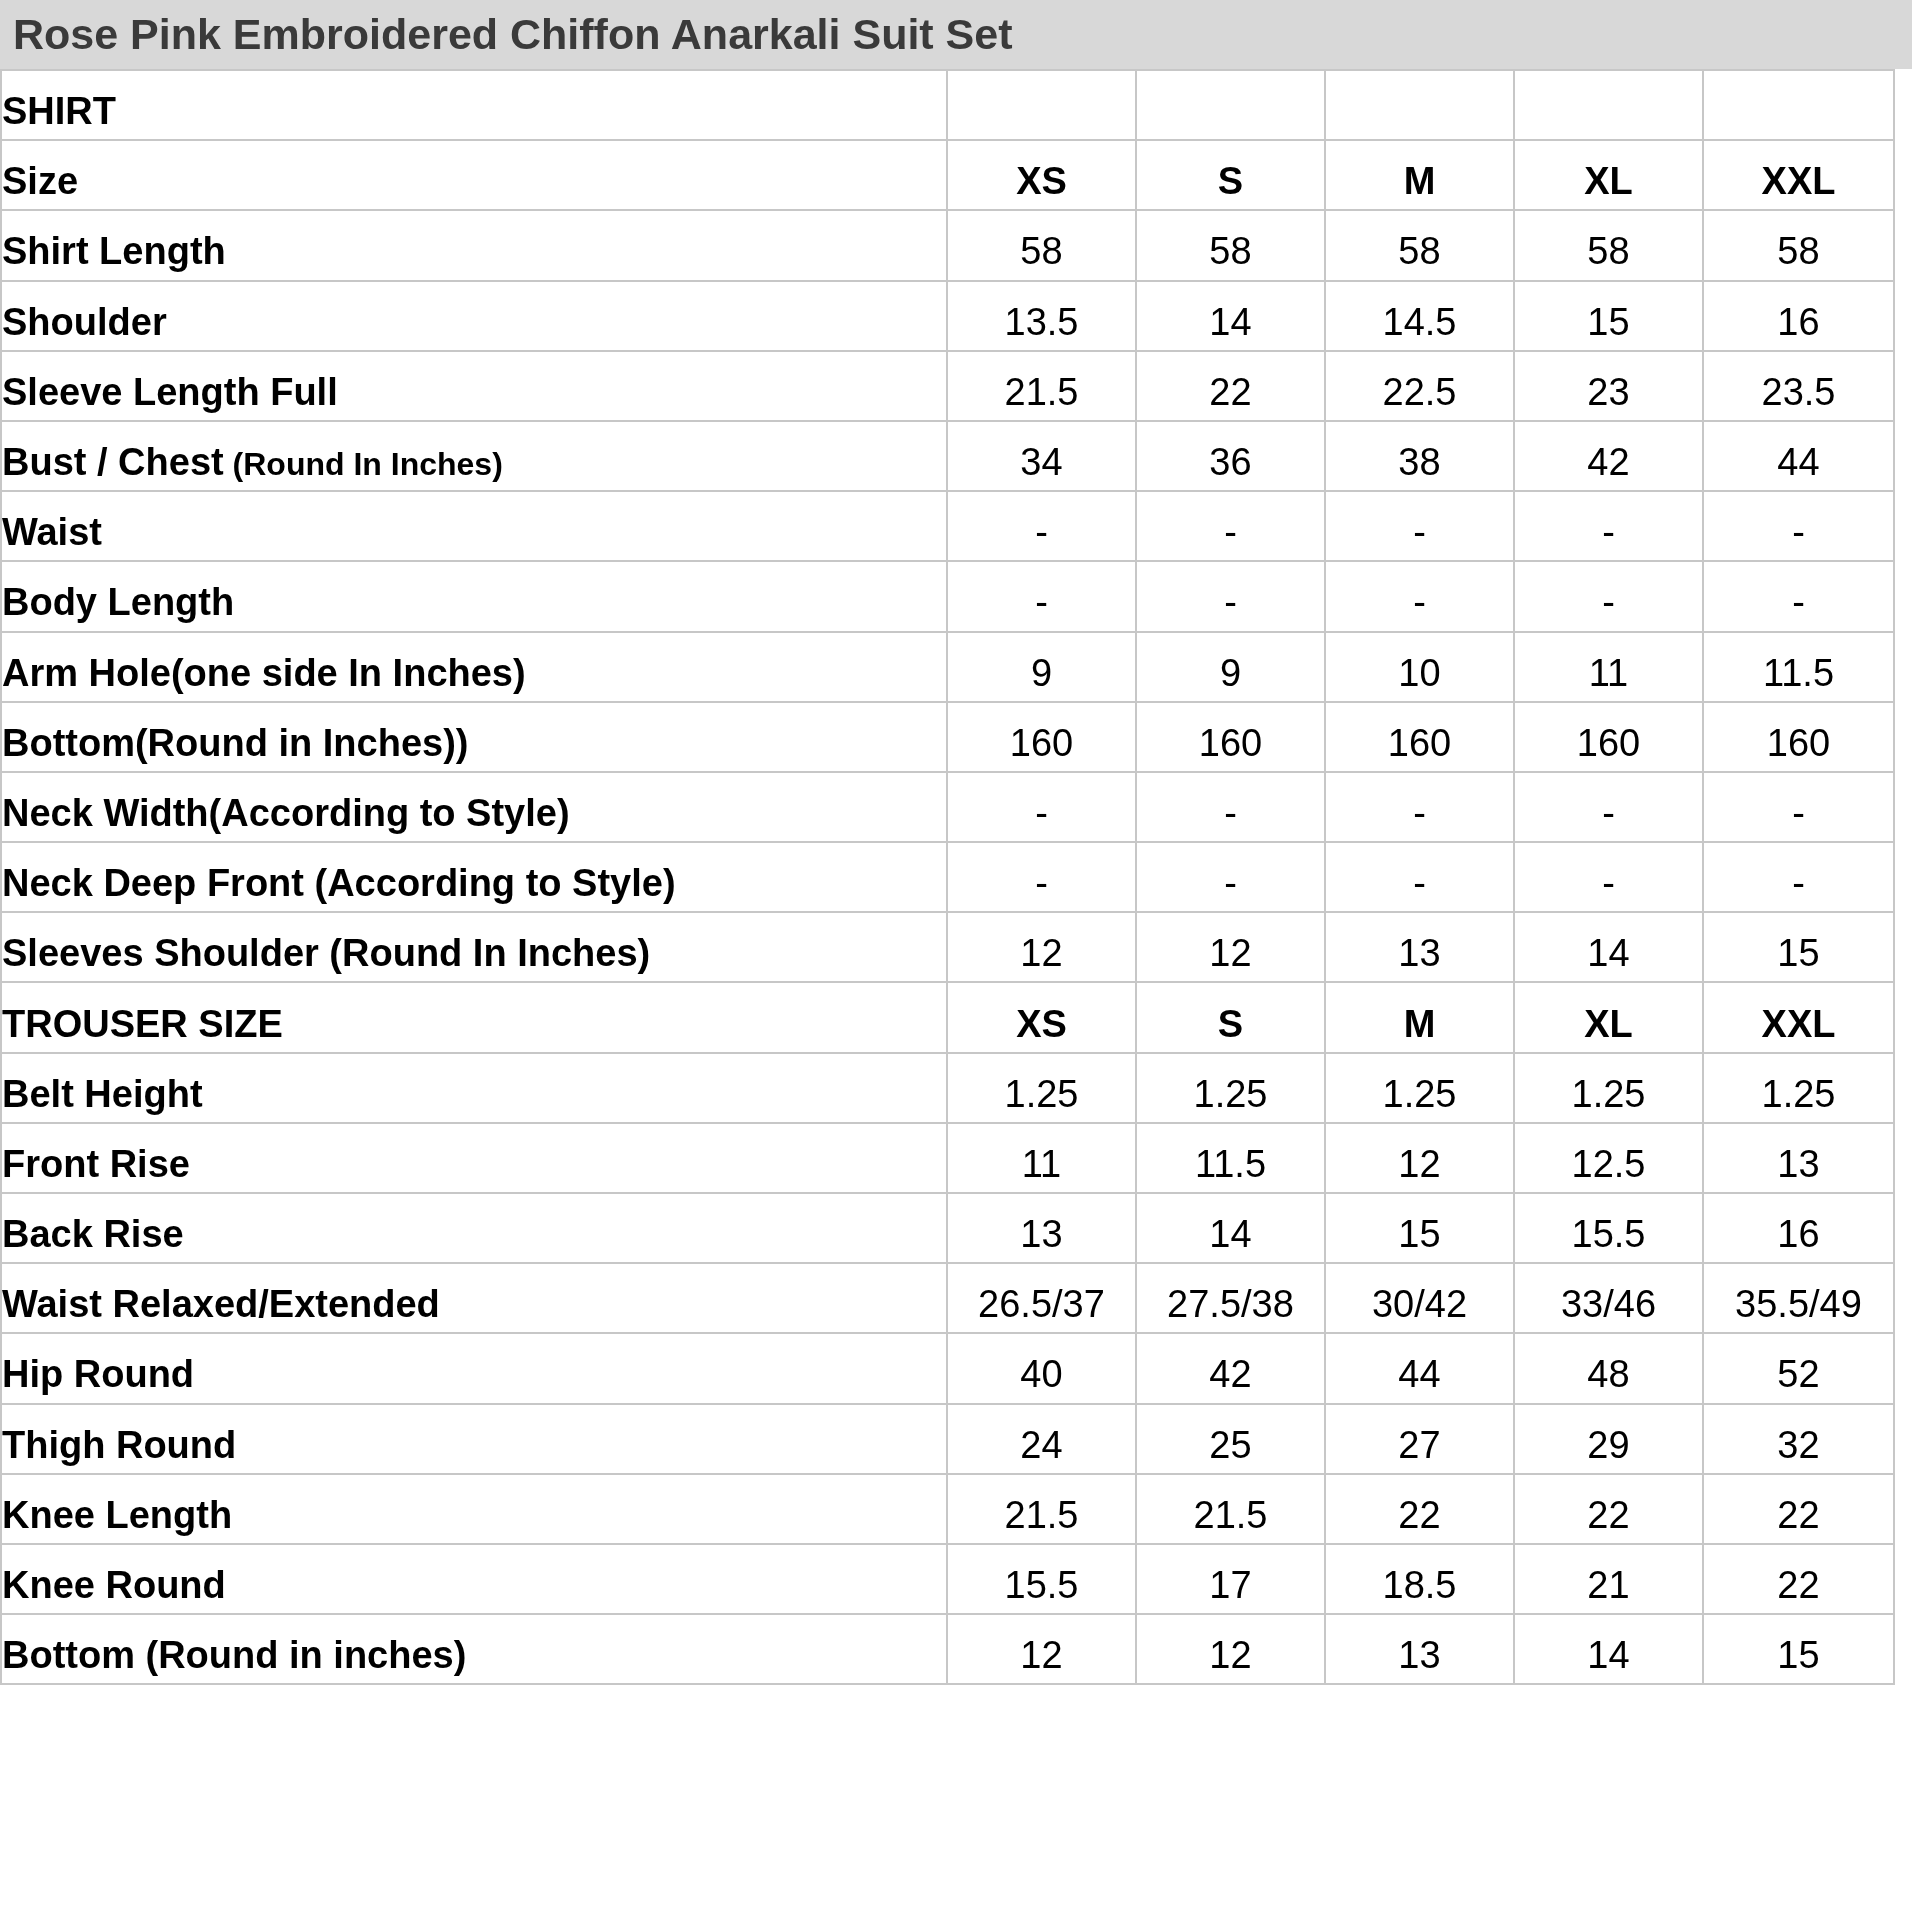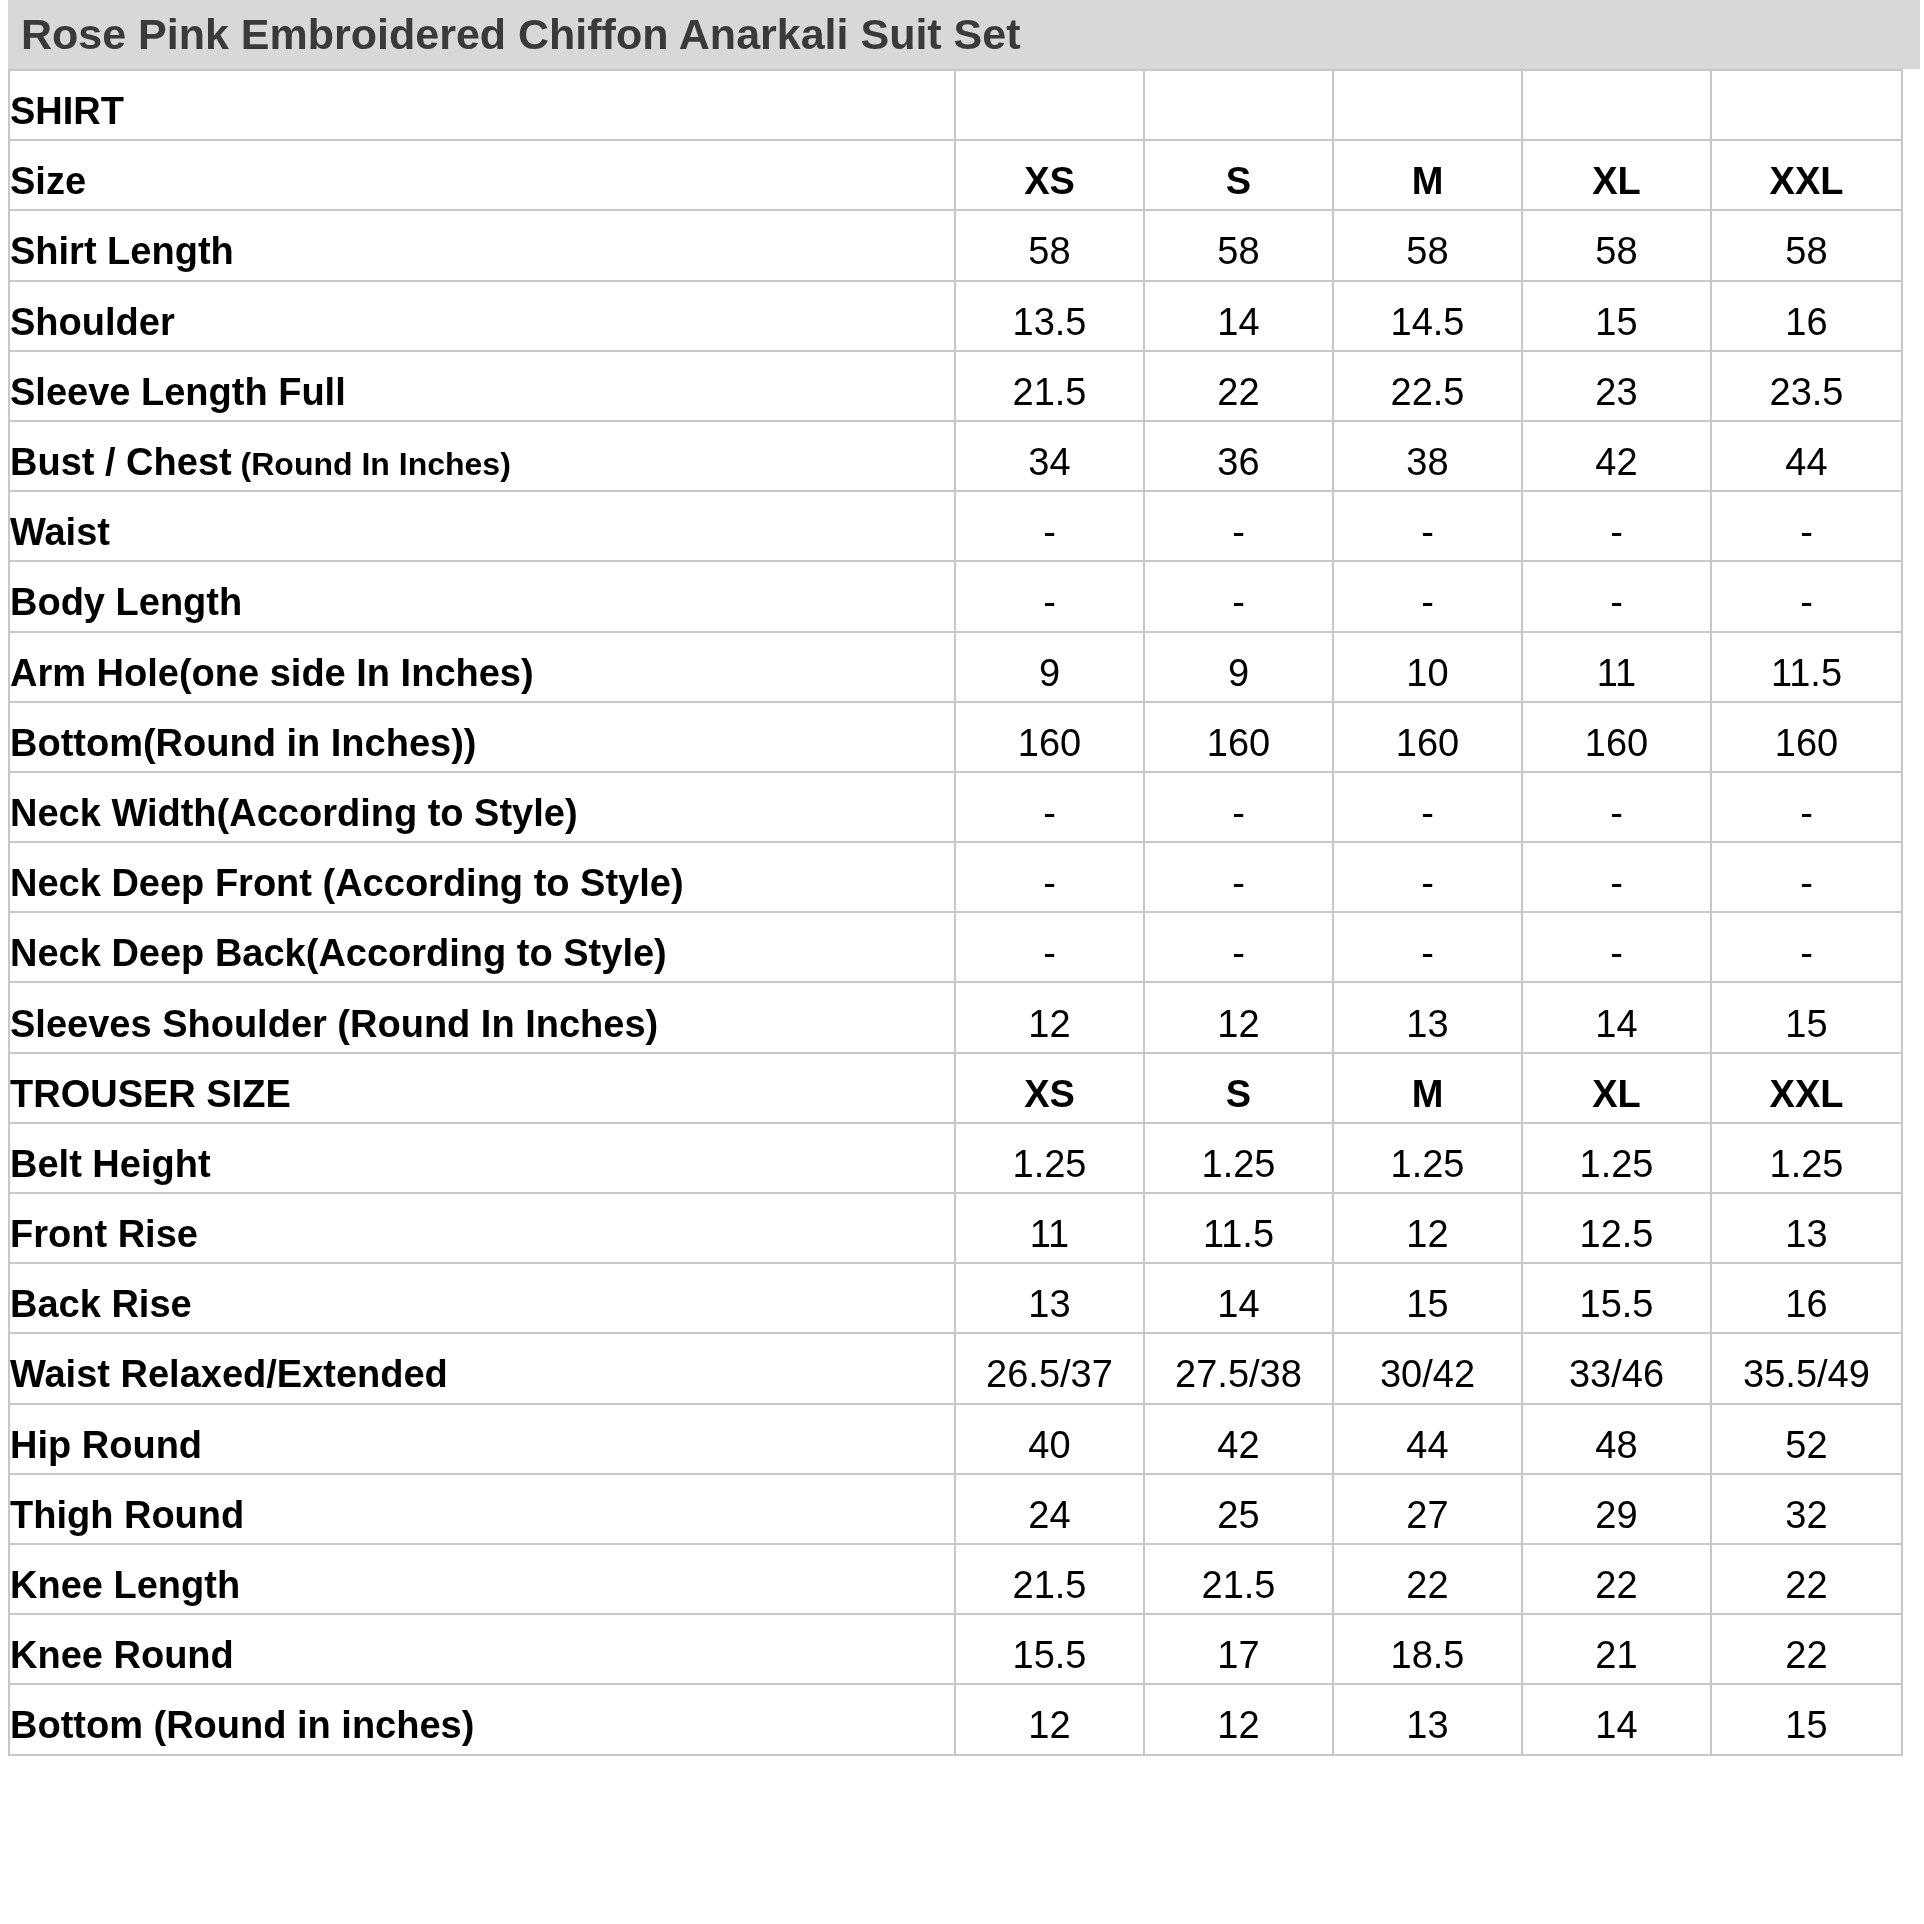--- a/index.html
+++ b/index.html
@@ -5,21 +5,20 @@
   html, body {
     margin: 0;
     padding: 0;
     background: #ffffff;
     width: 1925px;
     height: 1925px;
     font-family: "Liberation Sans", "DejaVu Sans", sans-serif;
     -webkit-font-smoothing: antialiased;
   }
   #sheet {
-    margin-left: 8px;
     width: 1912px;
   }
   .title-bar {
     background: #d8d8d8;
     height: 69px;
     display: flex;
     align-items: center;
     padding-left: 13px;
     box-sizing: border-box;
   }
@@ -171,28 +170,20 @@
         </tr>
         <tr class="data-row">
           <th class="row-label"><span>Neck Deep Front (According to Style)</span></th>
           <td class="val">-</td>
           <td class="val">-</td>
           <td class="val">-</td>
           <td class="val">-</td>
           <td class="val">-</td>
         </tr>
         <tr class="data-row">
-          <th class="row-label"><span>Neck Deep Back(According to Style)</span></th>
-          <td class="val">-</td>
-          <td class="val">-</td>
-          <td class="val">-</td>
-          <td class="val">-</td>
-          <td class="val">-</td>
-        </tr>
-        <tr class="data-row">
           <th class="row-label"><span>Sleeves Shoulder (Round In Inches)</span></th>
           <td class="val">12</td>
           <td class="val">12</td>
           <td class="val">13</td>
           <td class="val">14</td>
           <td class="val">15</td>
         </tr>
         <tr class="header-row">
           <th class="row-label"><span>TROUSER SIZE</span></th>
           <td class="val">XS</td>

